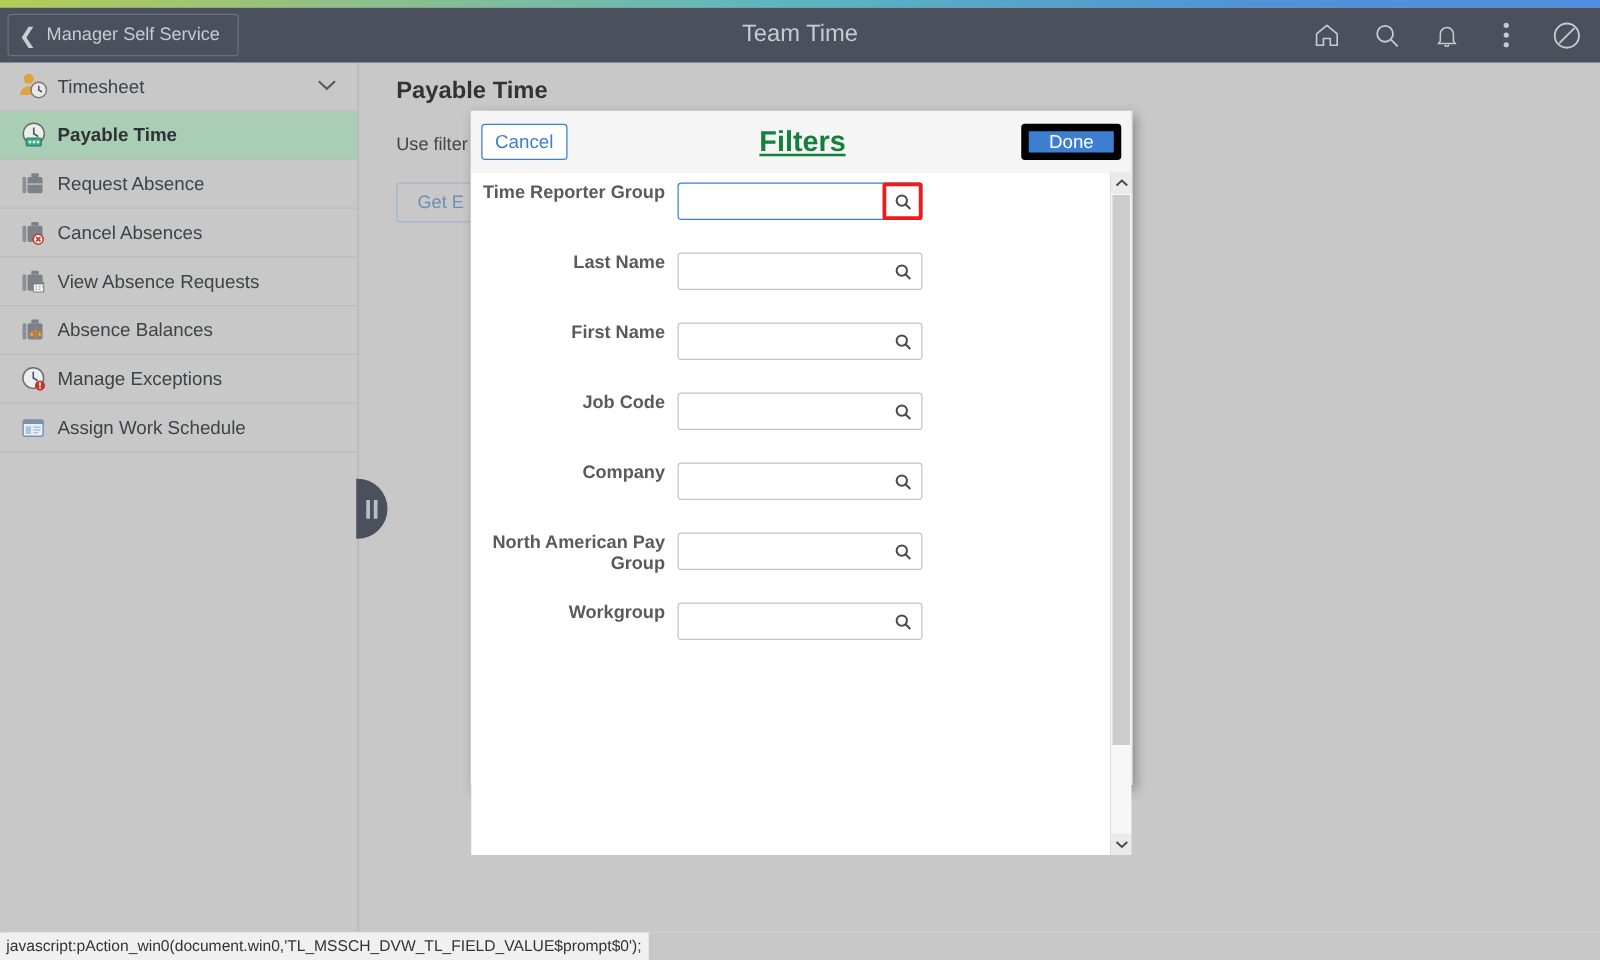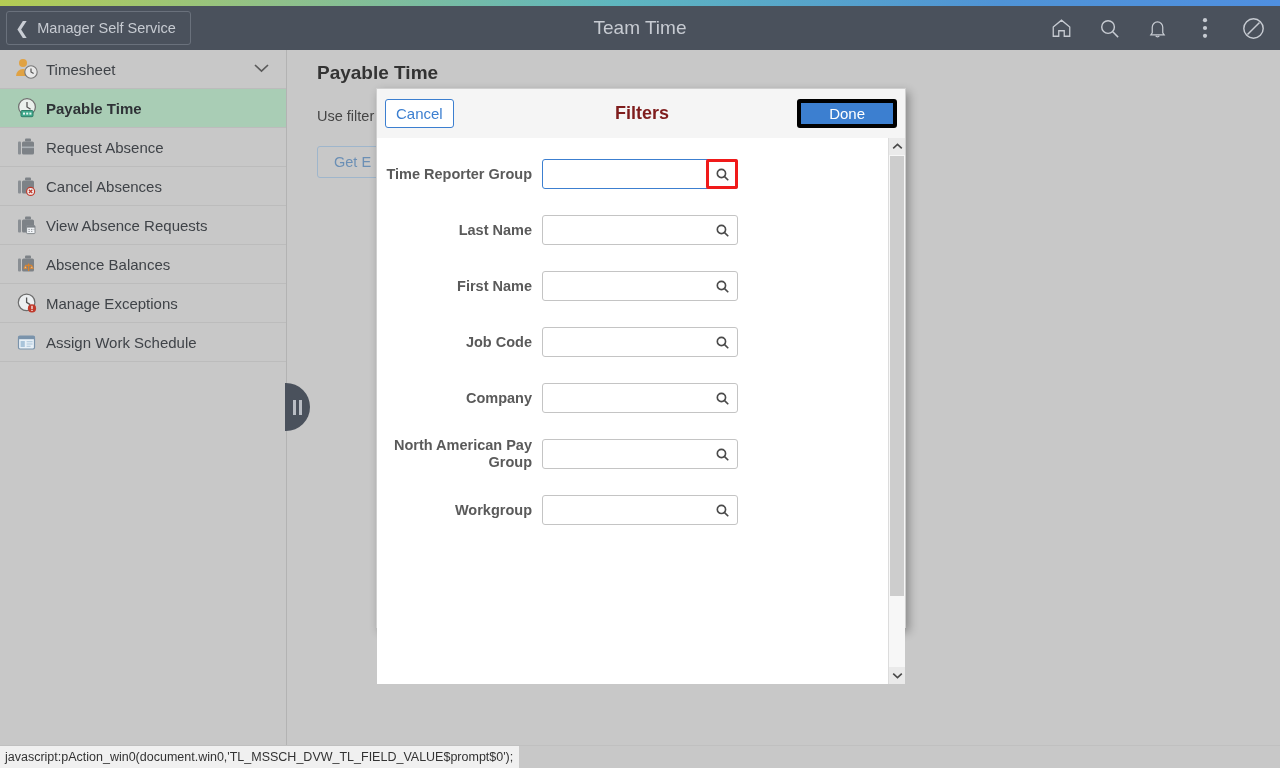--- a/index.html
+++ b/index.html
@@ -87,33 +87,33 @@
   #modal-head{
     position:relative;height:49px;background:#f5f5f5;border-bottom:1px solid #d8d8d8;
   }
   #cancel-btn{
     position:absolute;left:8px;top:10px;height:29px;padding:0 10px;
     border:1px solid #3c7fd0;border-radius:3px;background:#fff;
     color:#3c7fd0;font-size:15px;display:flex;align-items:center;cursor:pointer;box-sizing:border-box;
   }
   #modal-title{
     position:absolute;left:0;top:0;width:530px;height:49px;line-height:49px;
-    text-align:center;font-size:18px;font-weight:bold;color:#7f1d1d;
+    text-align:center;font-size:23px;font-weight:bold;color:#15803d;text-decoration:underline;
   }
   #done-btn{
-    position:absolute;right:8px;top:10px;height:29px;padding:0 28px;
-    background:#3c7fd0;border:4px solid #000000;border-radius:3px;
+    position:absolute;right:8px;top:10px;height:29px;padding:0 16px;
+    background:#3c7fd0;border:6px solid #000000;border-radius:3px;
     color:#fff;font-size:15px;display:flex;align-items:center;cursor:pointer;box-sizing:border-box;
   }
   #modal-body{
     position:absolute;left:0;top:49px;width:512px;height:546px;
     overflow:hidden;background:#fff;
   }
   .field-row{
-    position:relative;height:56px;display:flex;align-items:center;
+    position:relative;height:56px;display:flex;align-items:flex-start;
   }
   .field-label{
     width:165px;flex:0 0 165px;text-align:right;padding-right:10px;
     font-size:14.5px;font-weight:bold;color:#5a5a5a;line-height:17px;box-sizing:border-box;
   }
   .field-ctl{position:relative;width:196px;height:30px;}
   .field-input{
     position:absolute;left:0;top:0;width:196px;height:30px;
     border:1px solid #c4c4c4;border-radius:3px;background:#fff;
     box-sizing:border-box;font-size:14px;padding:0 34px 0 6px;outline:none;

